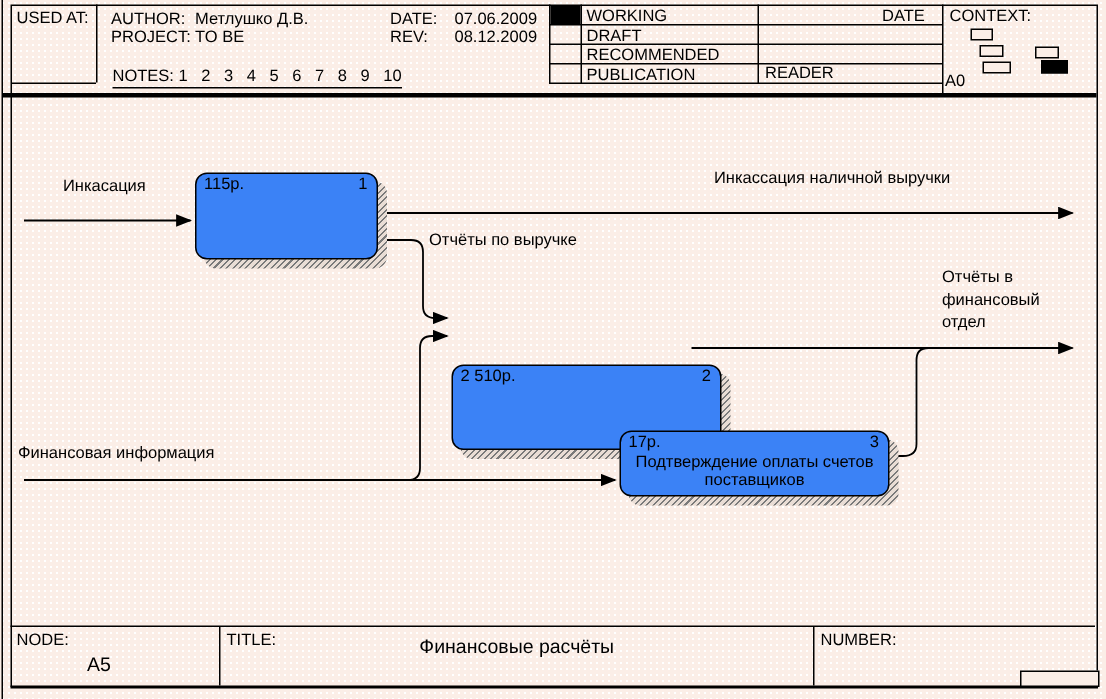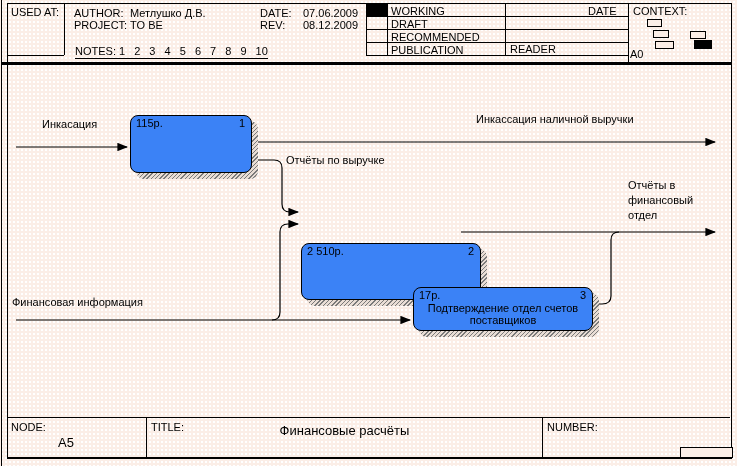--- a/index.html
+++ b/index.html
@@ -122,21 +122,21 @@
     <span class="cost">2 510р.</span>
     <span class="num">2</span>
   </div>
 </div>
 
 <div class="boxwrap" style="left:413px;top:287px;width:180px;height:44px;">
   <div class="boxshadow"></div>
   <div class="actbox">
     <span class="cost">17р.</span>
     <span class="num">3</span>
-    <div class="name">Подтверждение отдел счетов поставщиков</div>
+    <div class="name">Подтверждение оплаты счетов поставщиков</div>
   </div>
 </div>
 
 <div class="arrowlabel" style="left:42px;top:117px;text-align:center;">Инкасация</div>
 <div class="arrowlabel" style="left:476px;top:112px;">Инкассация наличной выручки</div>
 <div class="arrowlabel" style="left:286px;top:153px;">Отчёты по выручке</div>
 <div class="arrowlabel" style="left:628px;top:178px;">
   <div>Отчёты в</div>
   <div>финансовый</div>
   <div>отдел</div>

